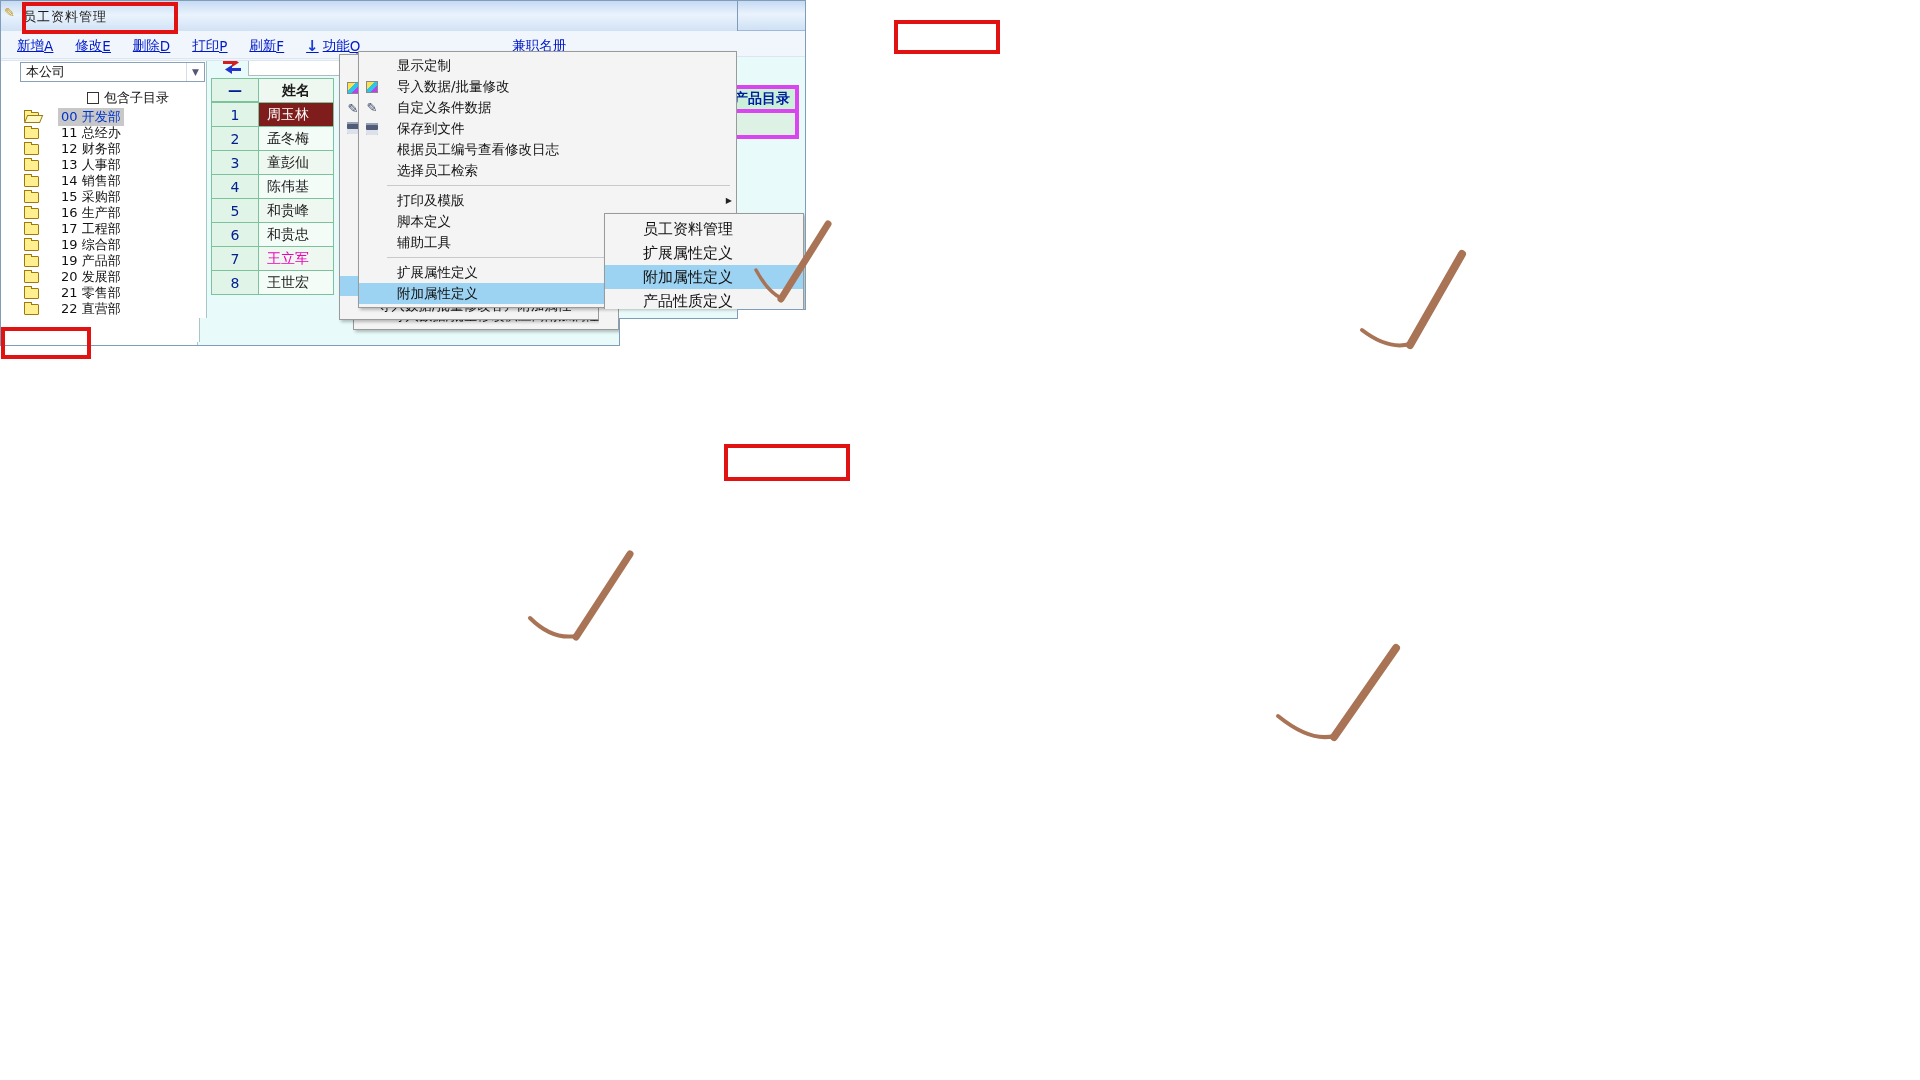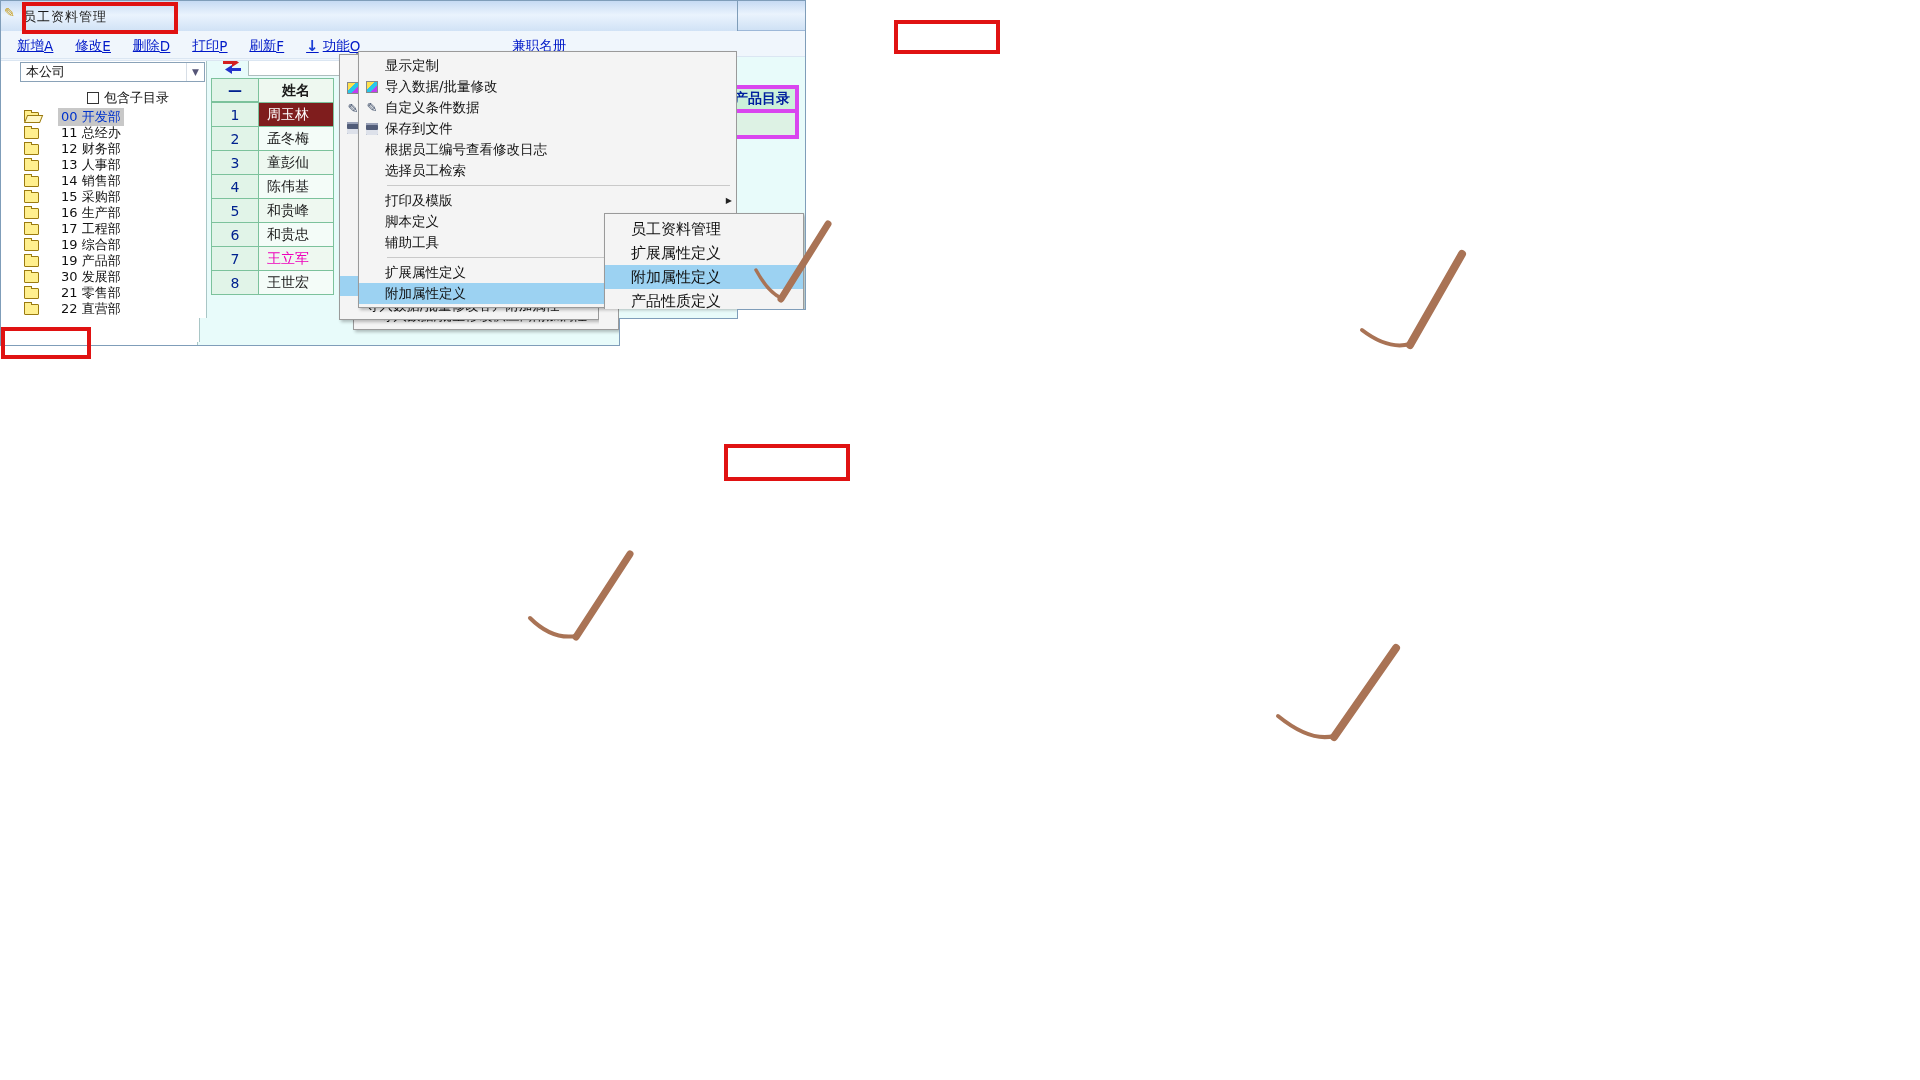--- a/index.html
+++ b/index.html
@@ -85,21 +85,21 @@
   .ename { width:76px; padding-left:8px; background:#eef8f0; color:#1a1a1a; margin-left:-1px; }
   .ename.ealt { background:#f4fcf8; }
   .ename.esel { background:#7f1d1d; color:#fff; }
   .ename.emag { color:#ee00bb; }
 
   .menu { position:absolute; background:#f4f4f4; border:1px solid #9a9a9a;
           box-shadow:2px 2px 3px rgba(0,0,0,.25); padding:3px 0; z-index:5; }
   .mrow { display:flex; align-items:center; height:20px; padding-right:4px; white-space:nowrap; }
   .mrow.hl { background:#9cd2f2; }
   .mico { width:26px; flex:none; display:flex; justify-content:center; align-items:center; }
-  .mlab { font-size:13.5px; color:#111; flex:1; }
+  .mlab { font-size:13.5px; color:#111; flex:1;margin-left:12px; }
   .marr { font-size:8px; color:#222; padding-left:8px; }
   .msep { height:1px; background:#c9c9c9; margin:4px 6px 4px 28px; }
   .ipen { font-size:13px; color:#3a4a66; }
   .idisk { width:12px; height:12px; background:#515c78; border-radius:1px;
            box-shadow:inset 0 -5px 0 #dde1ea, inset 0 2px 0 #9aa2b8; }
   .iimp { width:12px; height:12px; border:1px solid #888;
           background:linear-gradient(135deg,#ffe14d 0 38%,#29c6e8 38% 66%,#c13df0 66% 100%); }
   #p1 .menu .mrow { height:24px; }
   #p1 .menu .mlab { font-size:15px; }
   #p1menu    { left:355px; top:52px;  width:247px; }
@@ -705,21 +705,21 @@
           <span class="tlab">19 综合部</span>
         </div>
         <div class="trow">
           <span class="texp"></span>
           <span class="fold"></span>
           <span class="tlab">19 产品部</span>
         </div>
         <div class="trow">
           <span class="texp"></span>
           <span class="fold"></span>
-          <span class="tlab">30 发展部</span>
+          <span class="tlab">20 发展部</span>
         </div>
         <div class="trow">
           <span class="texp"></span>
           <span class="fold"></span>
           <span class="tlab">21 零售部</span>
         </div>
         <div class="trow">
           <span class="texp"></span>
           <span class="fold"></span>
           <span class="tlab">22 直营部</span>

